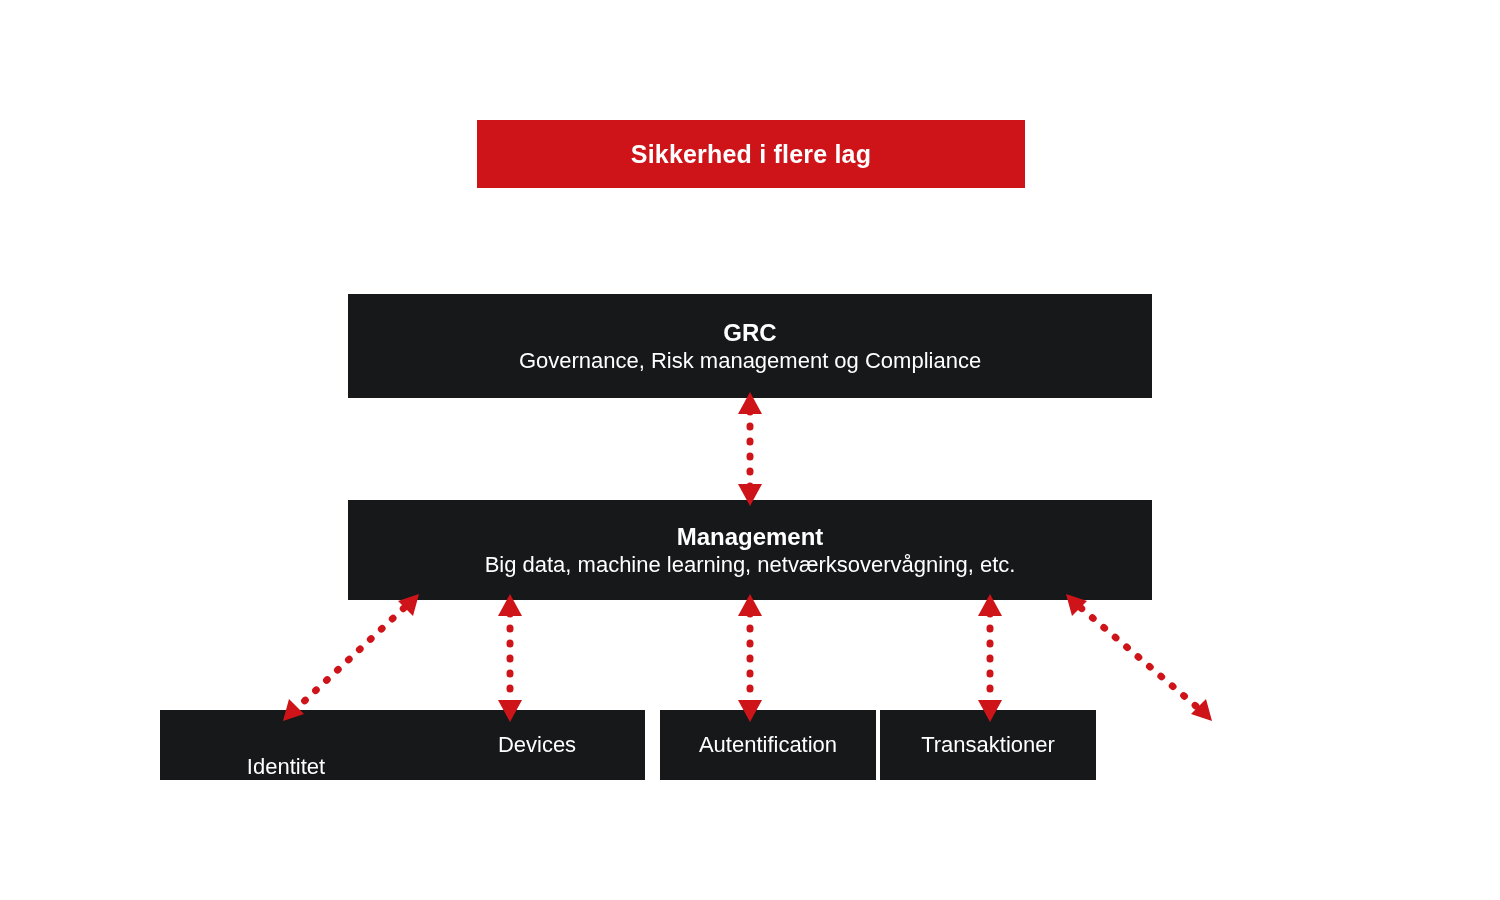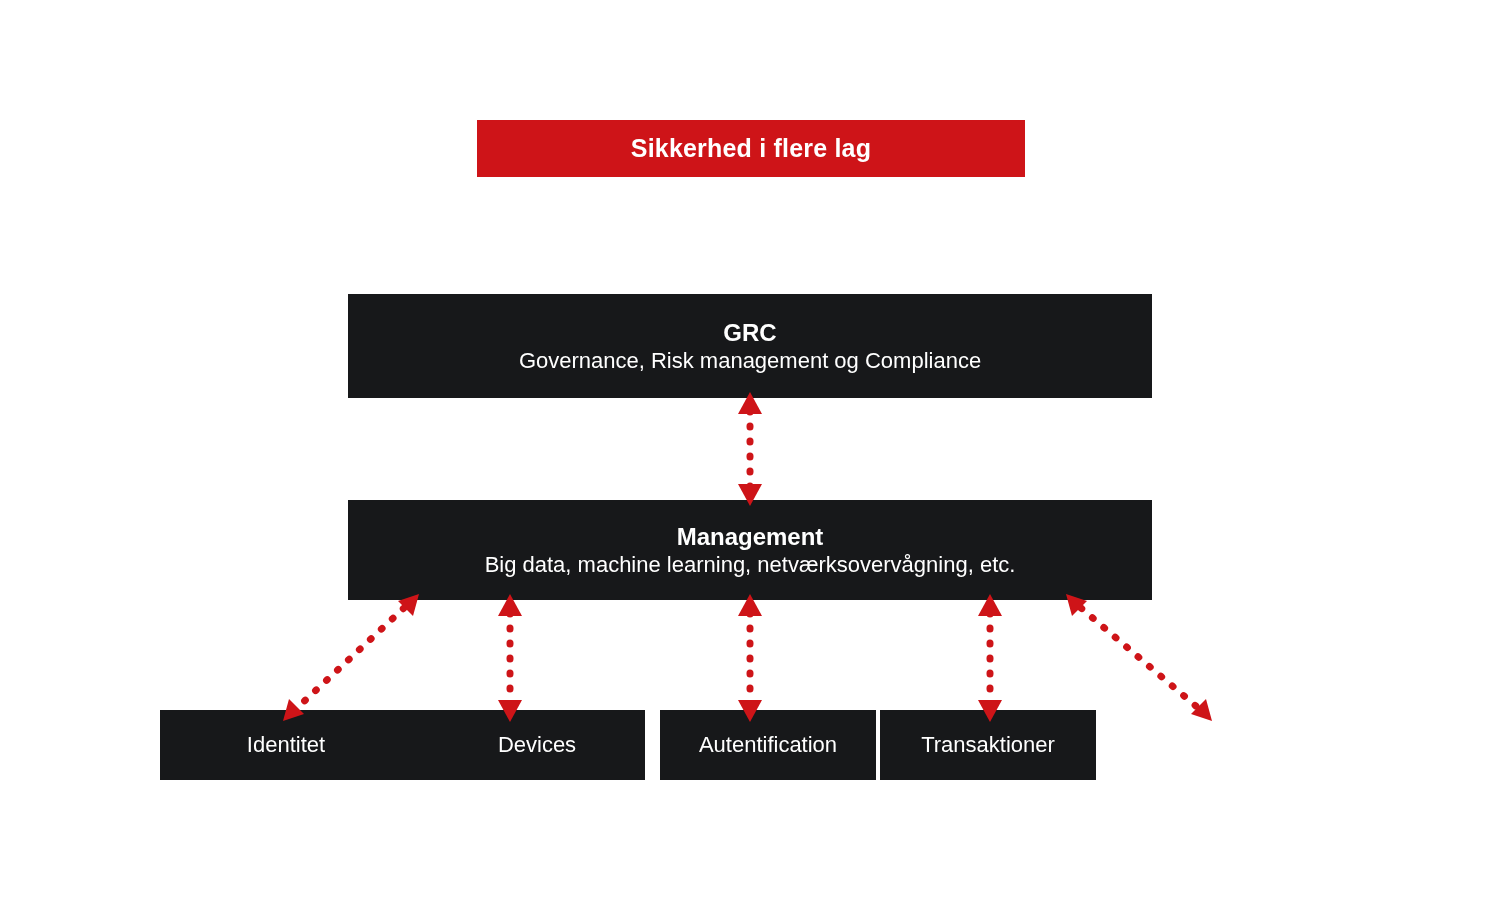--- a/index.html
+++ b/index.html
@@ -15,21 +15,21 @@
     width: 1500px;
     height: 900px;
     background: #ffffff;
     overflow: hidden;
   }
   .title-banner {
     position: absolute;
     left: 477px;
     top: 120px;
     width: 548px;
-    height: 57px;
+    height: 68px;
     background: #ce1418;
     display: flex;
     align-items: center;
     justify-content: center;
   }
   .title-banner span {
     color: #ffffff;
     font-size: 25px;
     font-weight: bold;
     letter-spacing: 0.2px;
@@ -73,21 +73,21 @@
     background: #17181a;
     display: flex;
     align-items: center;
     justify-content: center;
   }
   .leaf span {
     color: #ffffff;
     font-size: 22px;
     font-weight: normal;
   }
-  #leaf-0 { left: 160px; width: 252px; }
+  #leaf-0 { left: 160px; width: 252px; align-items: flex-end; }
   #leaf-1 { left: 400px; width: 216px; padding-left: 29px; }
   #leaf-2 { left: 640px; width: 216px; margin-left: 20px; }
   #leaf-3 { left: 880px; width: 216px; }
   #leaf-4 { left: 1120px; width: 216px; }
 
   svg.connectors {
     position: absolute;
     left: 0;
     top: 0;
     width: 1500px;

